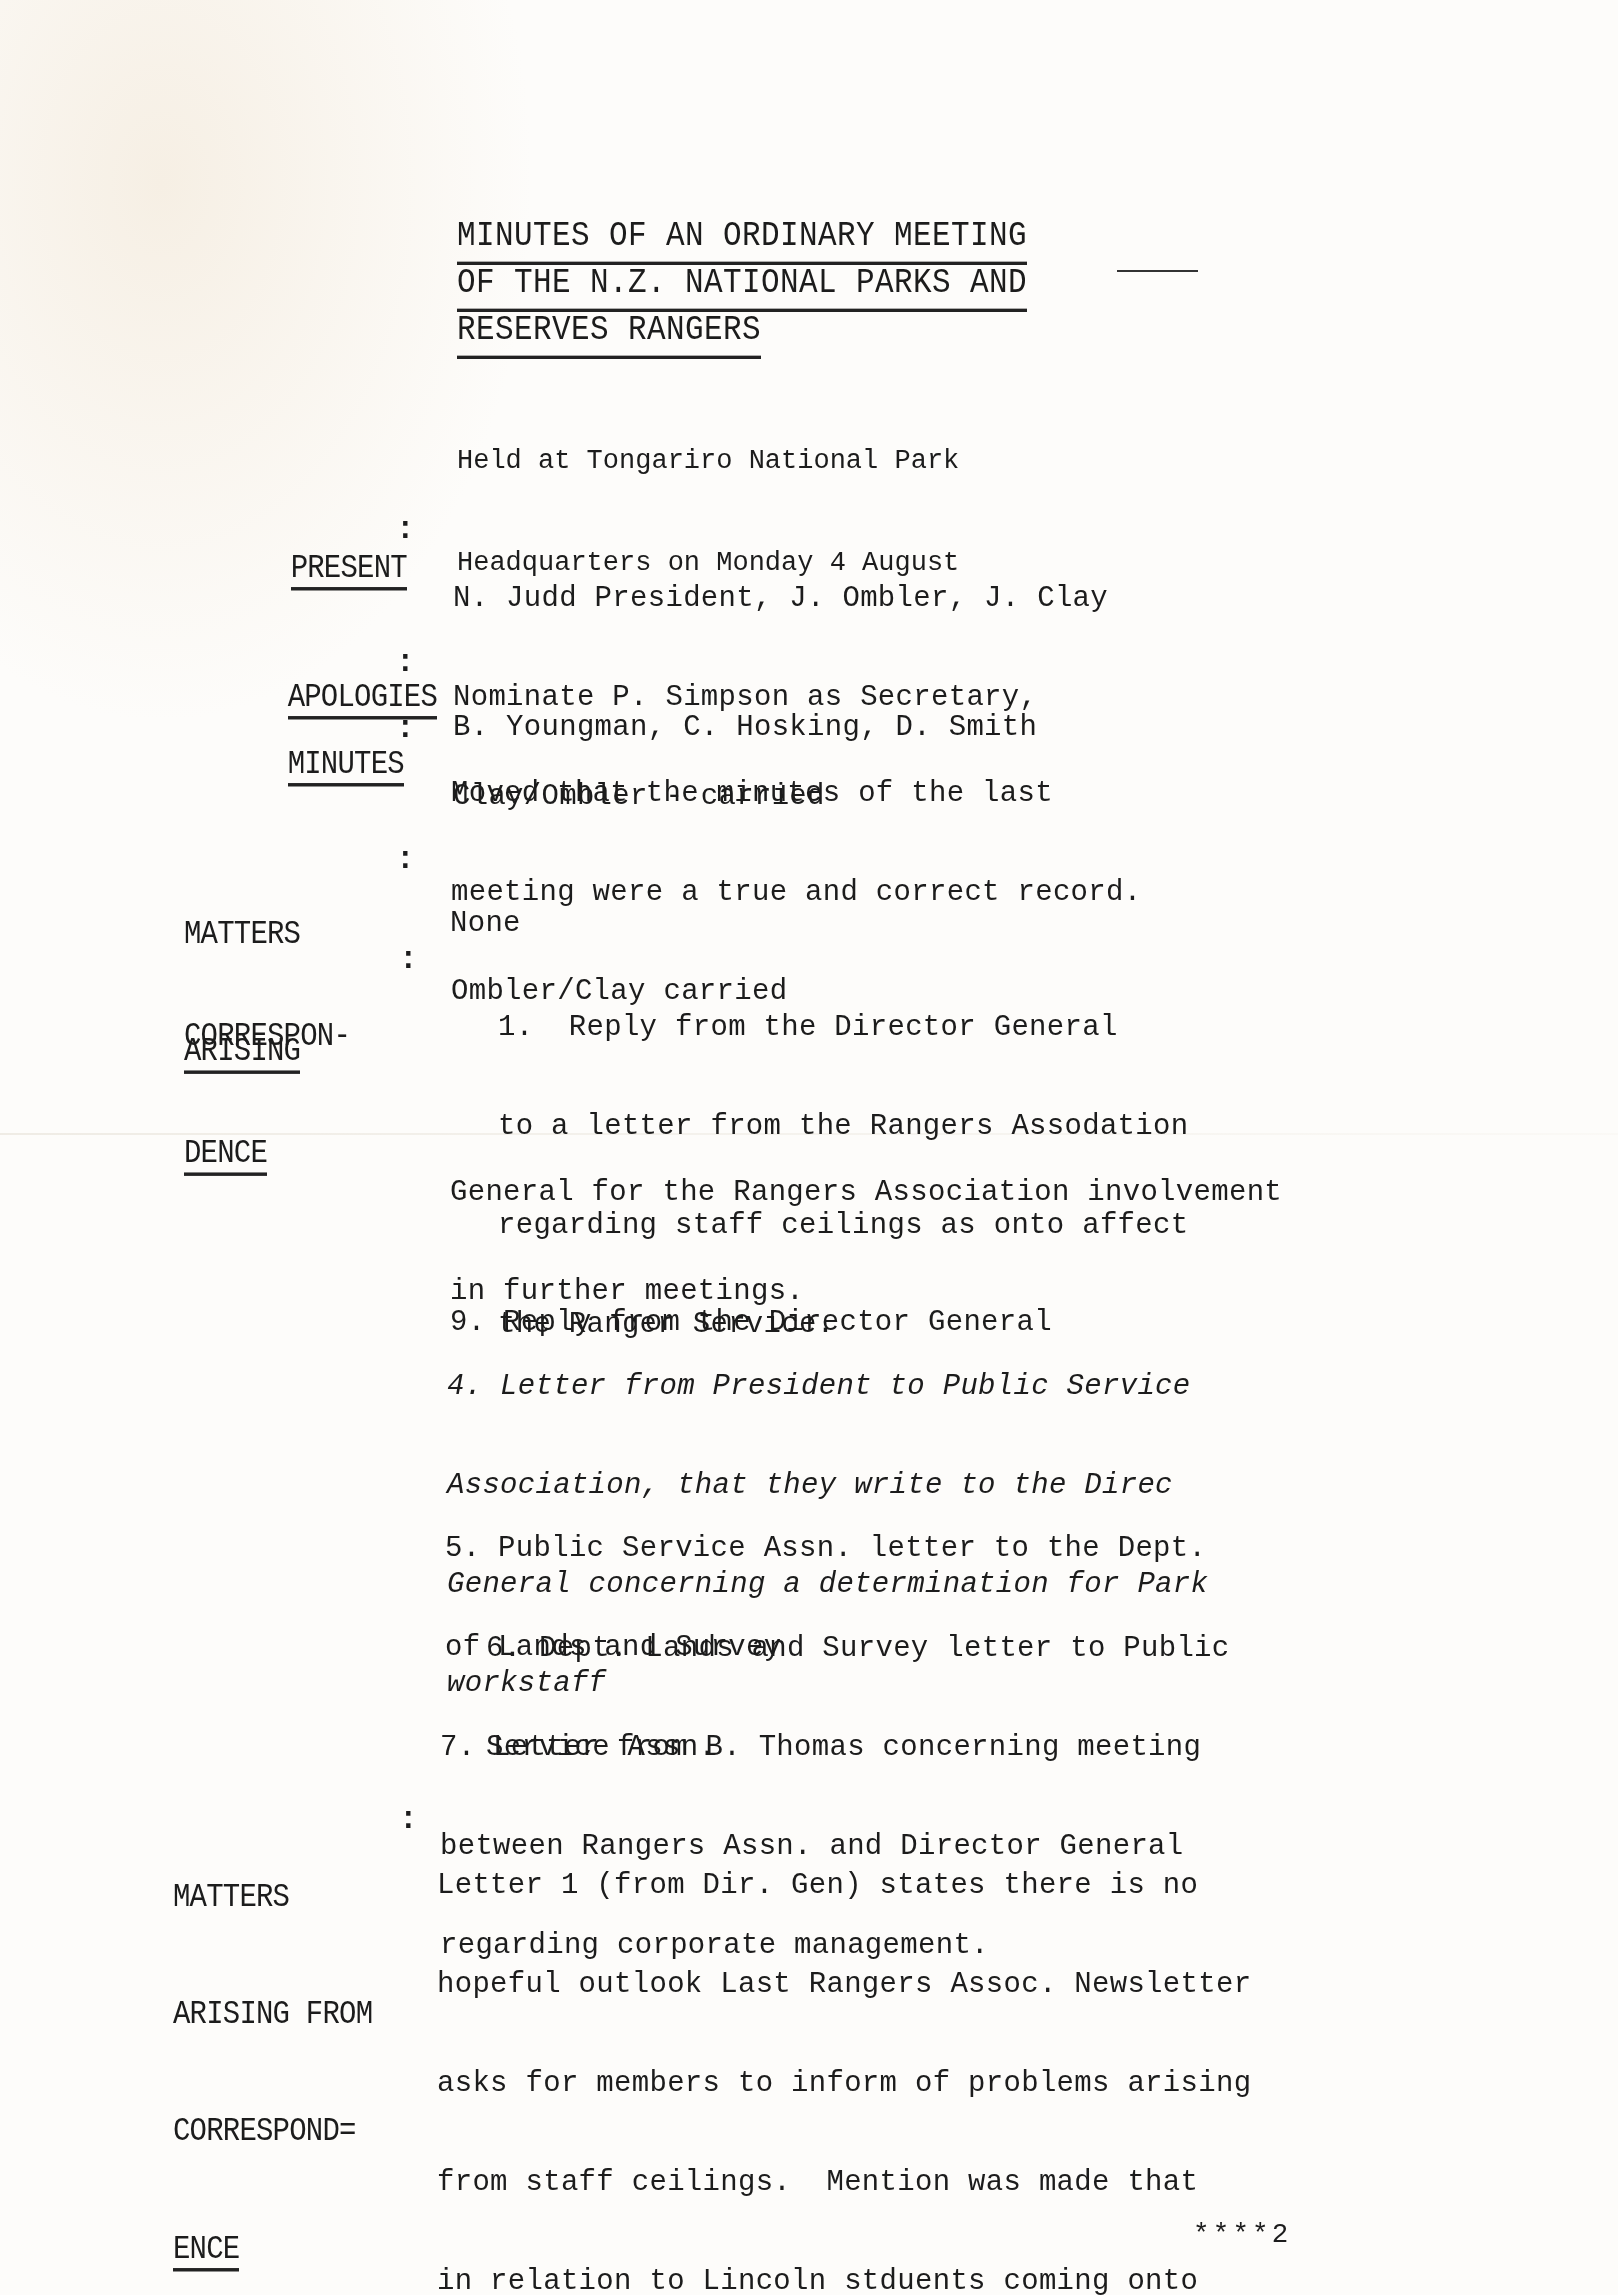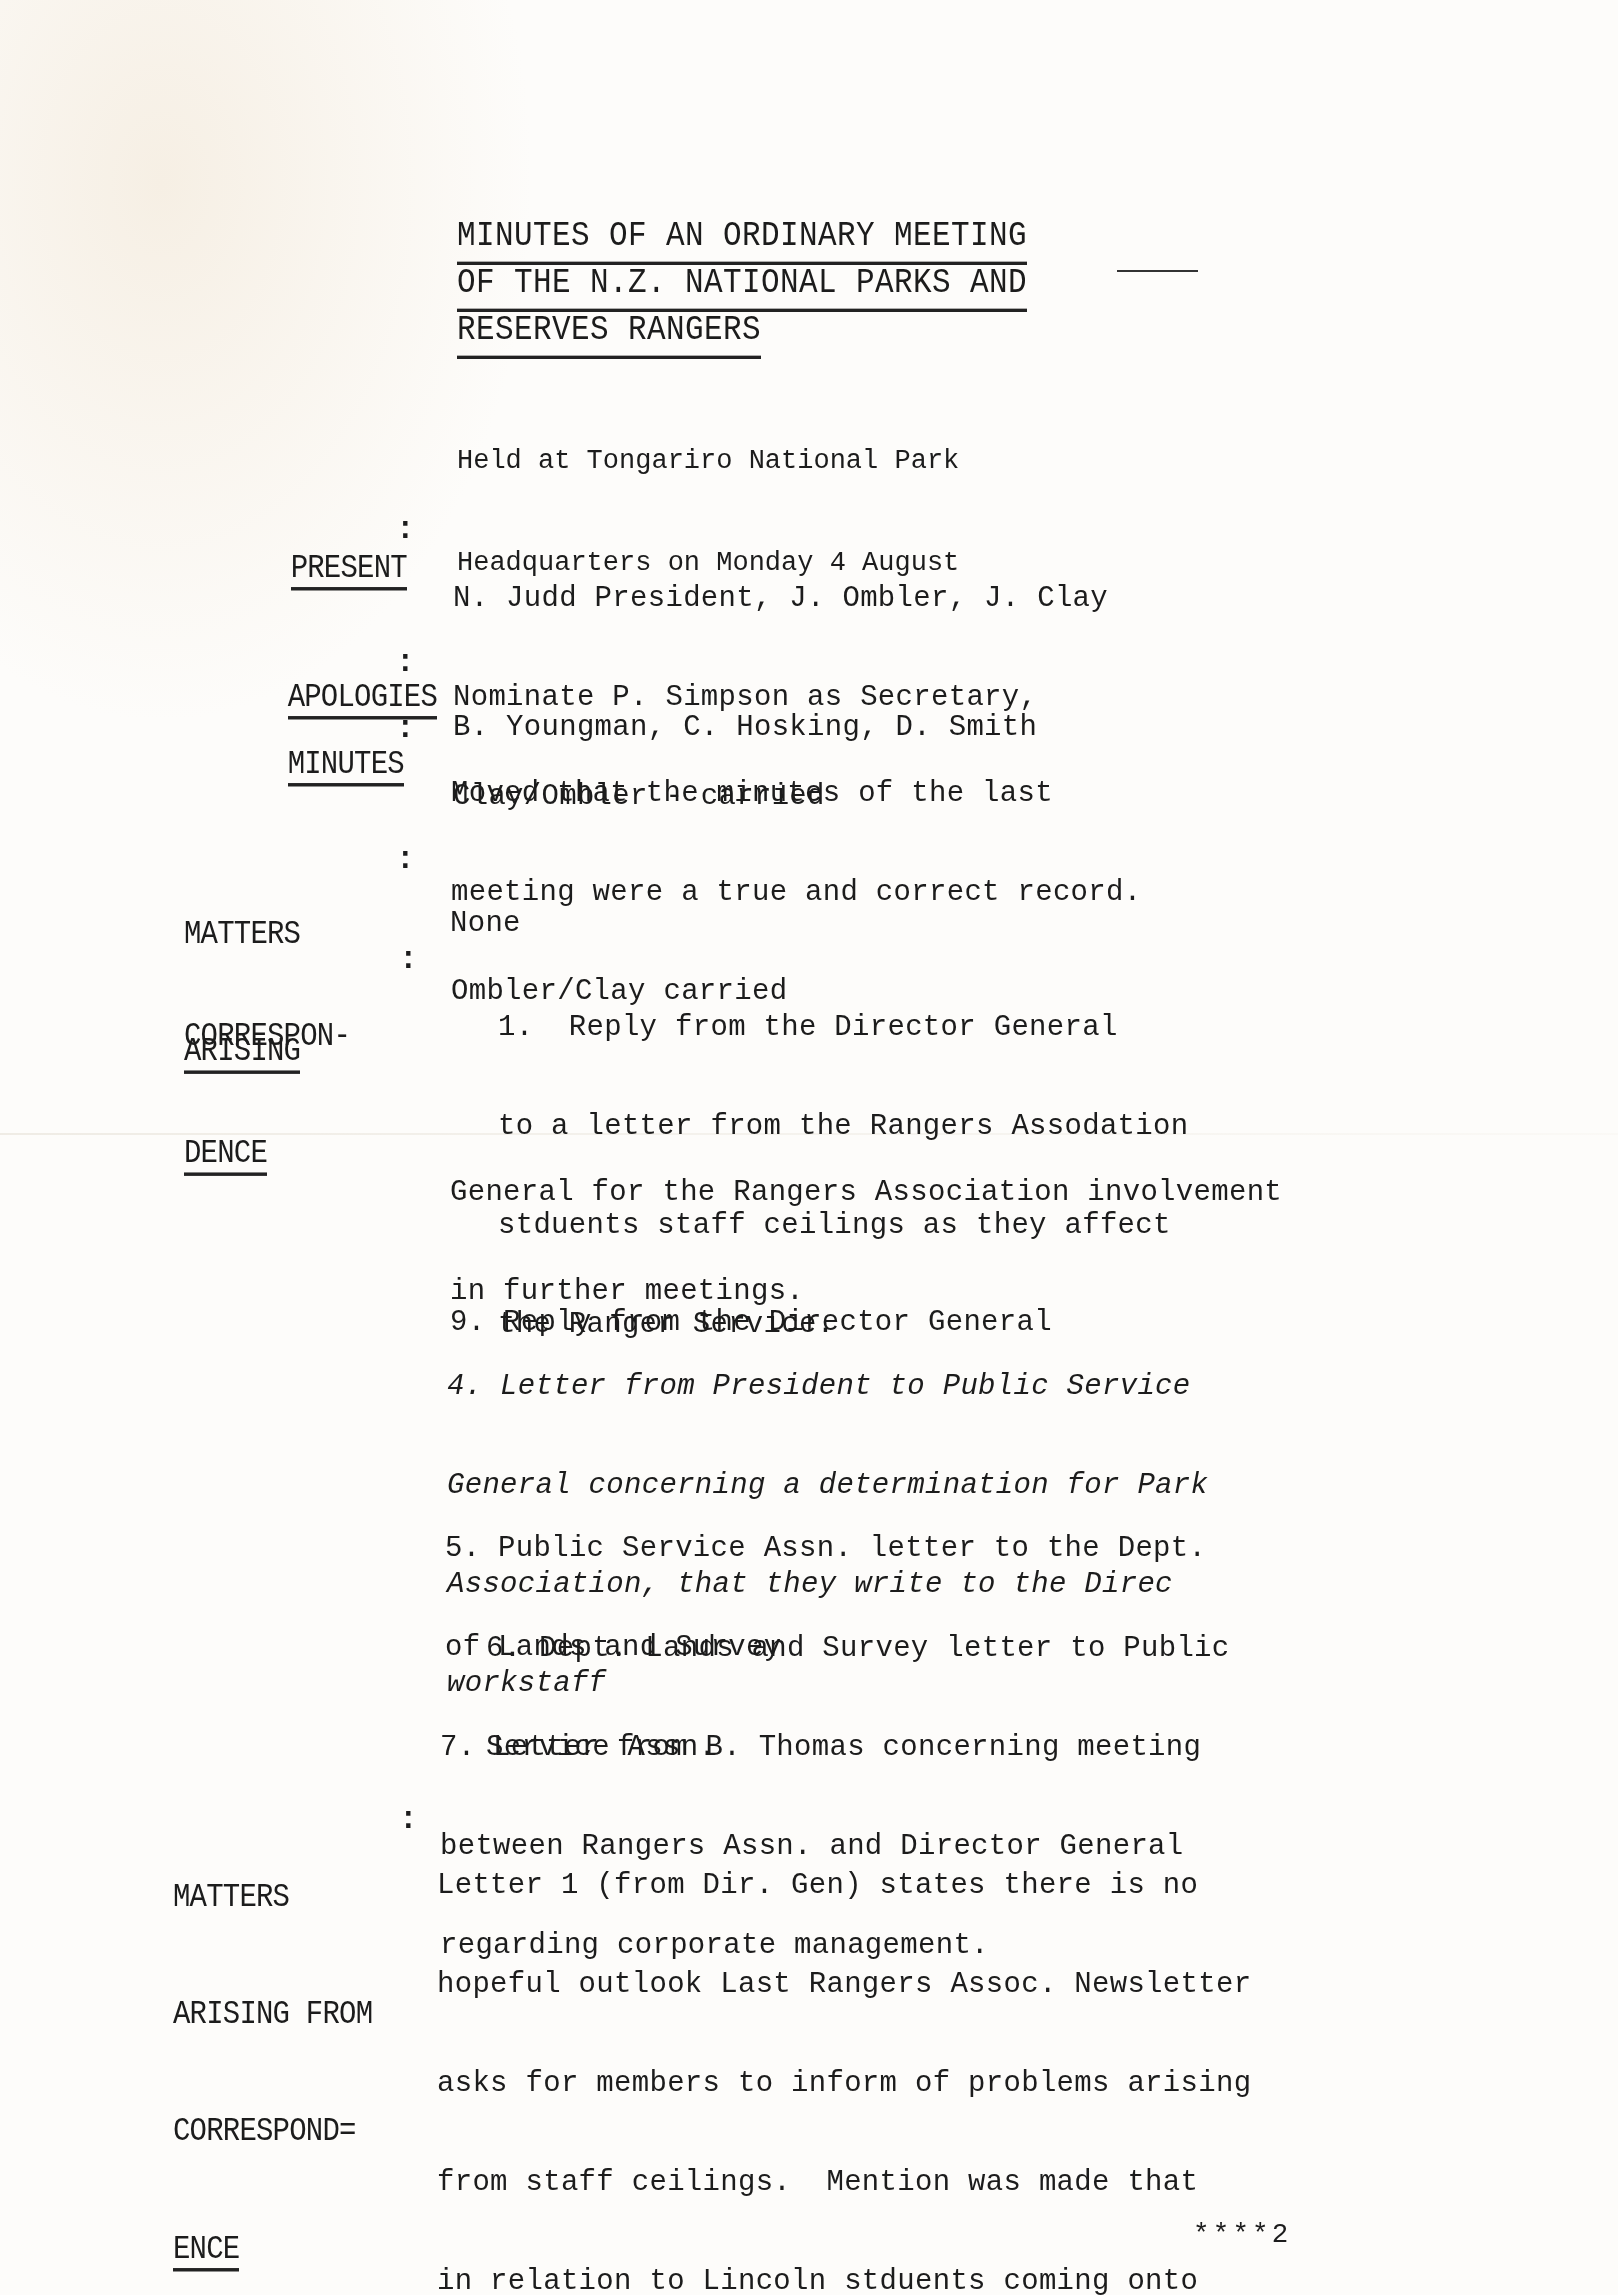--- a/index.html
+++ b/index.html
@@ -157,37 +157,37 @@
   <div>
     <div class="label" style="left:184px; top:939px;">
       <div>CORRESPON-</div>
       <div><span class="ul">DENCE</span></div>
     </div>
     <div class="colon" style="left:399px; top:943px;">:</div>
 
     <div class="content" style="left:450px; top:945px;margin-left:48px;">
       <div>1.  Reply from the Director General</div>
       <div>to a letter from the Rangers Assodation</div>
-      <div>stduents staff ceilings as they affect</div>
+      <div>regarding staff ceilings as onto affect</div>
       <div>the Ranger Service.</div>
     </div>
 
     <div class="content" style="left:450px; top:1110px;">
       <div>General for the Rangers Association involvement</div>
       <div>in further meetings.</div>
     </div>
 
     <div class="content" style="left:450px; top:1240px;">
       <div>9. Reply from the Director General</div>
     </div>
 
     <div class="content" style="left:447px; top:1304px;font-style:italic;">
       <div>4. Letter from President to Public Service</div>
+      <div>Association, that they write to the Direc</div>
       <div>General concerning a determination for Park</div>
-      <div>Association, that they write to the Direc</div>
       <div>workstaff</div>
     </div>
 
     <div class="content" style="left:445px; top:1466px;">
       <div>5. Public Service Assn. letter to the Dept.</div>
       <div>of Lands and Survey</div>
     </div>
 
     <div class="content" style="left:442px; top:1566px;margin-left:44px;">
       <div>6. Dept. Lands and Survey letter to Public</div>

